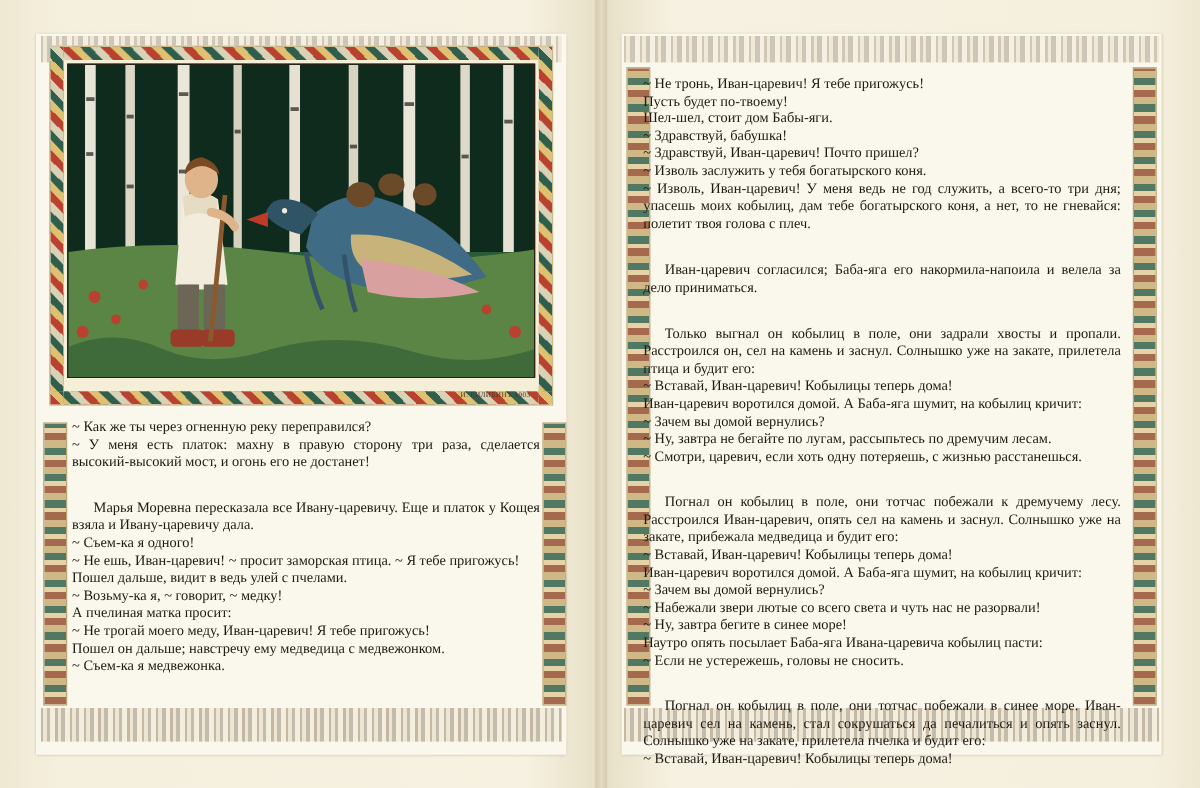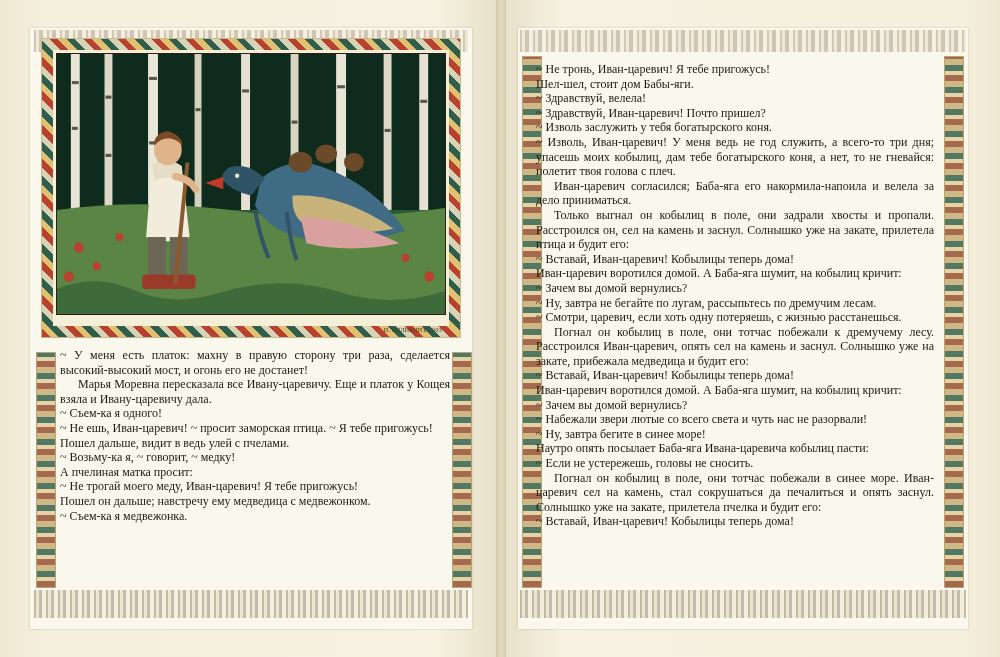--- a/index.html
+++ b/index.html
@@ -105,20 +105,21 @@
   .text-right {
     left: 536px;
     top: 62px;
     width: 398px;
   }
   .para {
     margin: 0 0 0 0;
   }
   .para.indent {
     text-indent: 18px;
+    margin-top: 24px;
   }
   .sidebar-orn {
     position: absolute;
     width: 22px;
     background:
       repeating-linear-gradient(0deg, #9c5a3c 0 6px, #e3cfa0 6px 10px, #3f6b54 10px 16px, #cbb27c 16px 22px);
     opacity: 0.9;
     border: 1px solid #b39b68;
     box-sizing: border-box;
   }
@@ -246,20 +247,21 @@
           <path d="M0 226 Q40 210 80 228 Q120 244 170 228 Q230 212 290 230 Q340 244 392 228 L392 250 L0 250 Z" fill="#3f6b3a"></path>
         </svg>
       </div>
       <div class="illus-caption">И. БИЛИБИНЪ 1903</div>
     </div>
 
     <div class="sidebar-orn" style="left:36px; top:352px; width:20px; height:236px;"></div>
     <div class="sidebar-orn" style="left:452px; top:352px; width:20px; height:236px;"></div>
 
     <div class="text-col text-left">
+      <p class="para">~ Как же ты через огненную реку переправился?</p>
       <p class="para">~ У меня есть платок: махну в правую сторону три раза, сделается высокий-высокий мост, и огонь его не достанет!</p>
       <p class="para indent">Марья Моревна пересказала все Ивану-царевичу. Еще и платок у Кощея взяла и Ивану-царевичу дала.</p>
       <p class="para">~ Съем-ка я одного!</p>
       <p class="para">~ Не ешь, Иван-царевич! ~ просит заморская птица. ~ Я тебе пригожусь!</p>
       <p class="para">Пошел дальше, видит в ведь улей с пчелами.</p>
       <p class="para">~ Возьму-ка я, ~ говорит, ~ медку!</p>
       <p class="para">А пчелиная матка просит:</p>
       <p class="para">~ Не трогай моего меду, Иван-царевич! Я тебе пригожусь!</p>
       <p class="para">Пошел он дальше; навстречу ему медведица с медвежонком.</p>
       <p class="para">~ Съем-ка я медвежонка.</p>
@@ -270,22 +272,23 @@
     <div class="sheet sheet-right" style="left:18px;"></div>
 
     <div class="top-orn" style="left:20px; top:30px; width:446px;"></div>
     <div class="bottom-orn" style="left:20px; top:590px; width:446px;"></div>
 
     <div class="sidebar-orn" style="left:22px; top:56px; width:20px; height:532px;"></div>
     <div class="sidebar-orn" style="left:444px; top:56px; width:20px; height:532px;"></div>
 
     <div class="text-col text-right" style="left:36px; width:398px;">
       <p class="para">~ Не тронь, Иван-царевич! Я тебе пригожусь!</p>
+      <p class="para">Пусть будет по-твоему!</p>
       <p class="para">Шел-шел, стоит дом Бабы-яги.</p>
-      <p class="para">~ Здравствуй, велела!</p>
+      <p class="para">~ Здравствуй, бабушка!</p>
       <p class="para">~ Здравствуй, Иван-царевич! Почто пришел?</p>
       <p class="para">~ Изволь заслужить у тебя богатырского коня.</p>
       <p class="para">~ Изволь, Иван-царевич! У меня ведь не год служить, а всего-то три дня; упасешь моих кобылиц, дам тебе богатырского коня, а нет, то не гневайся: полетит твоя голова с плеч.</p>
       <p class="para indent">Иван-царевич согласился; Баба-яга его накормила-напоила и велела за дело приниматься.</p>
       <p class="para indent">Только выгнал он кобылиц в поле, они задрали хвосты и пропали. Расстроился он, сел на камень и заснул. Солнышко уже на закате, прилетела птица и будит его:</p>
       <p class="para">~ Вставай, Иван-царевич! Кобылицы теперь дома!</p>
       <p class="para">Иван-царевич воротился домой. А Баба-яга шумит, на кобылиц кричит:</p>
       <p class="para">~ Зачем вы домой вернулись?</p>
       <p class="para">~ Ну, завтра не бегайте по лугам, рассыпьтесь по дремучим лесам.</p>
       <p class="para">~ Смотри, царевич, если хоть одну потеряешь, с жизнью расстанешься.</p>

